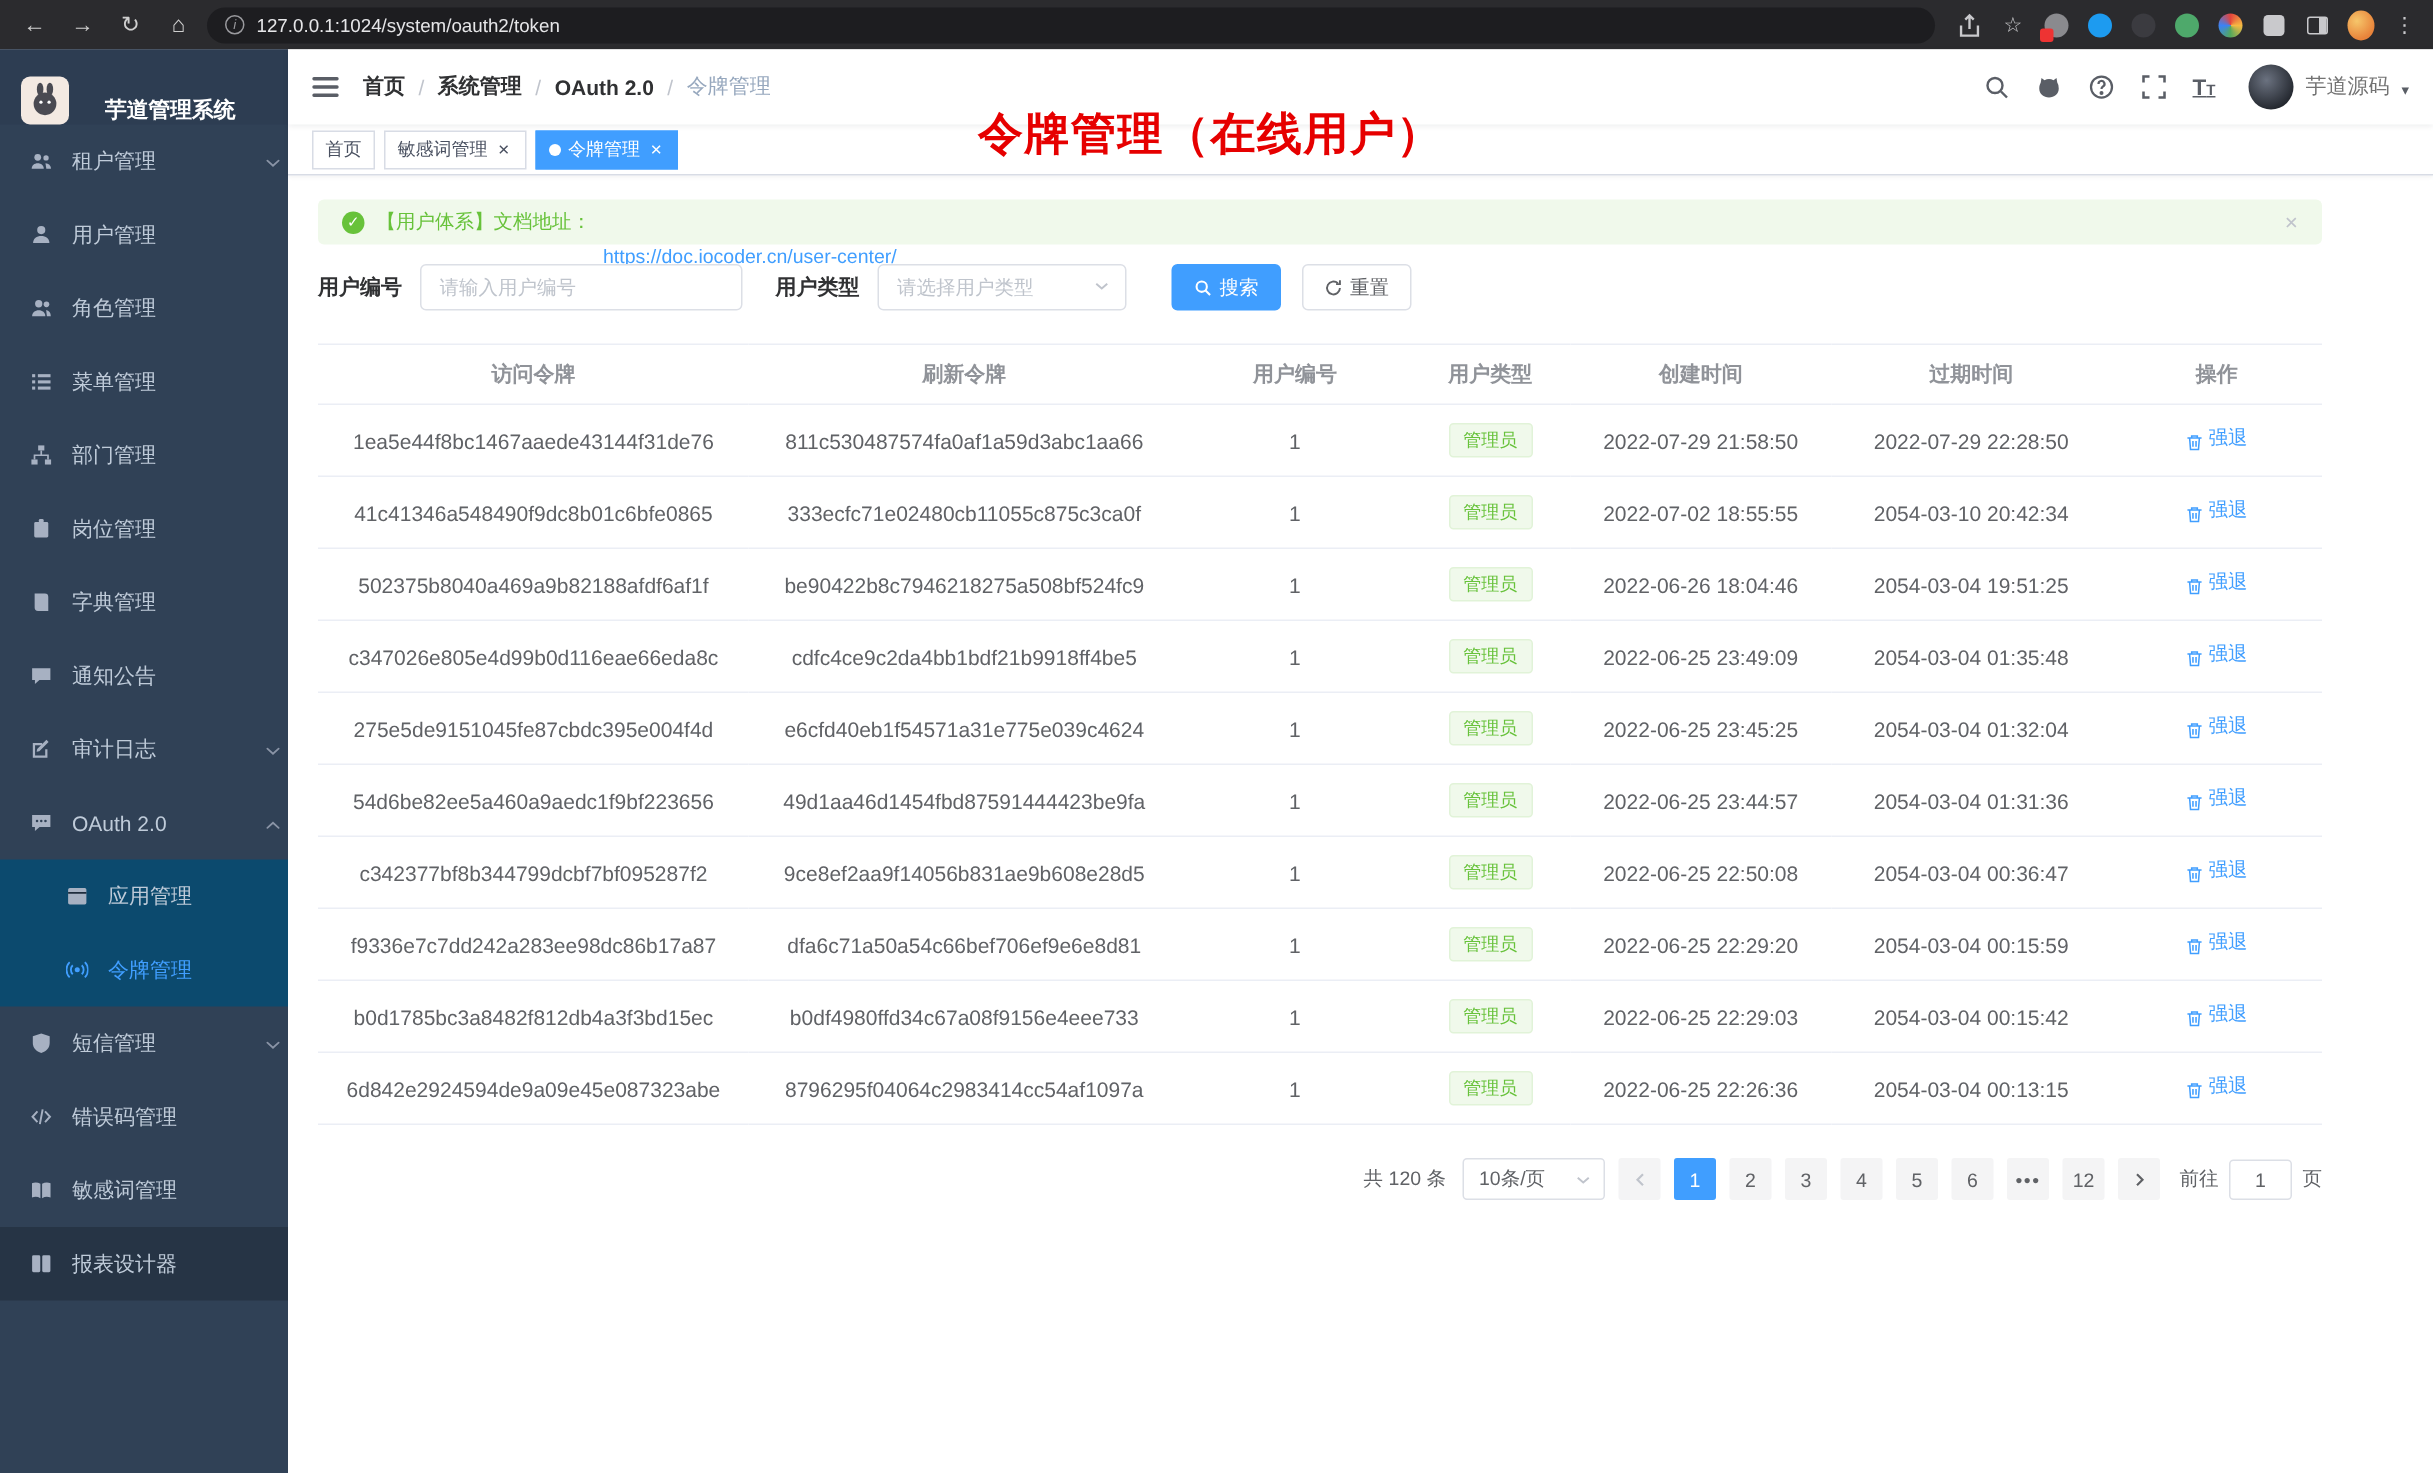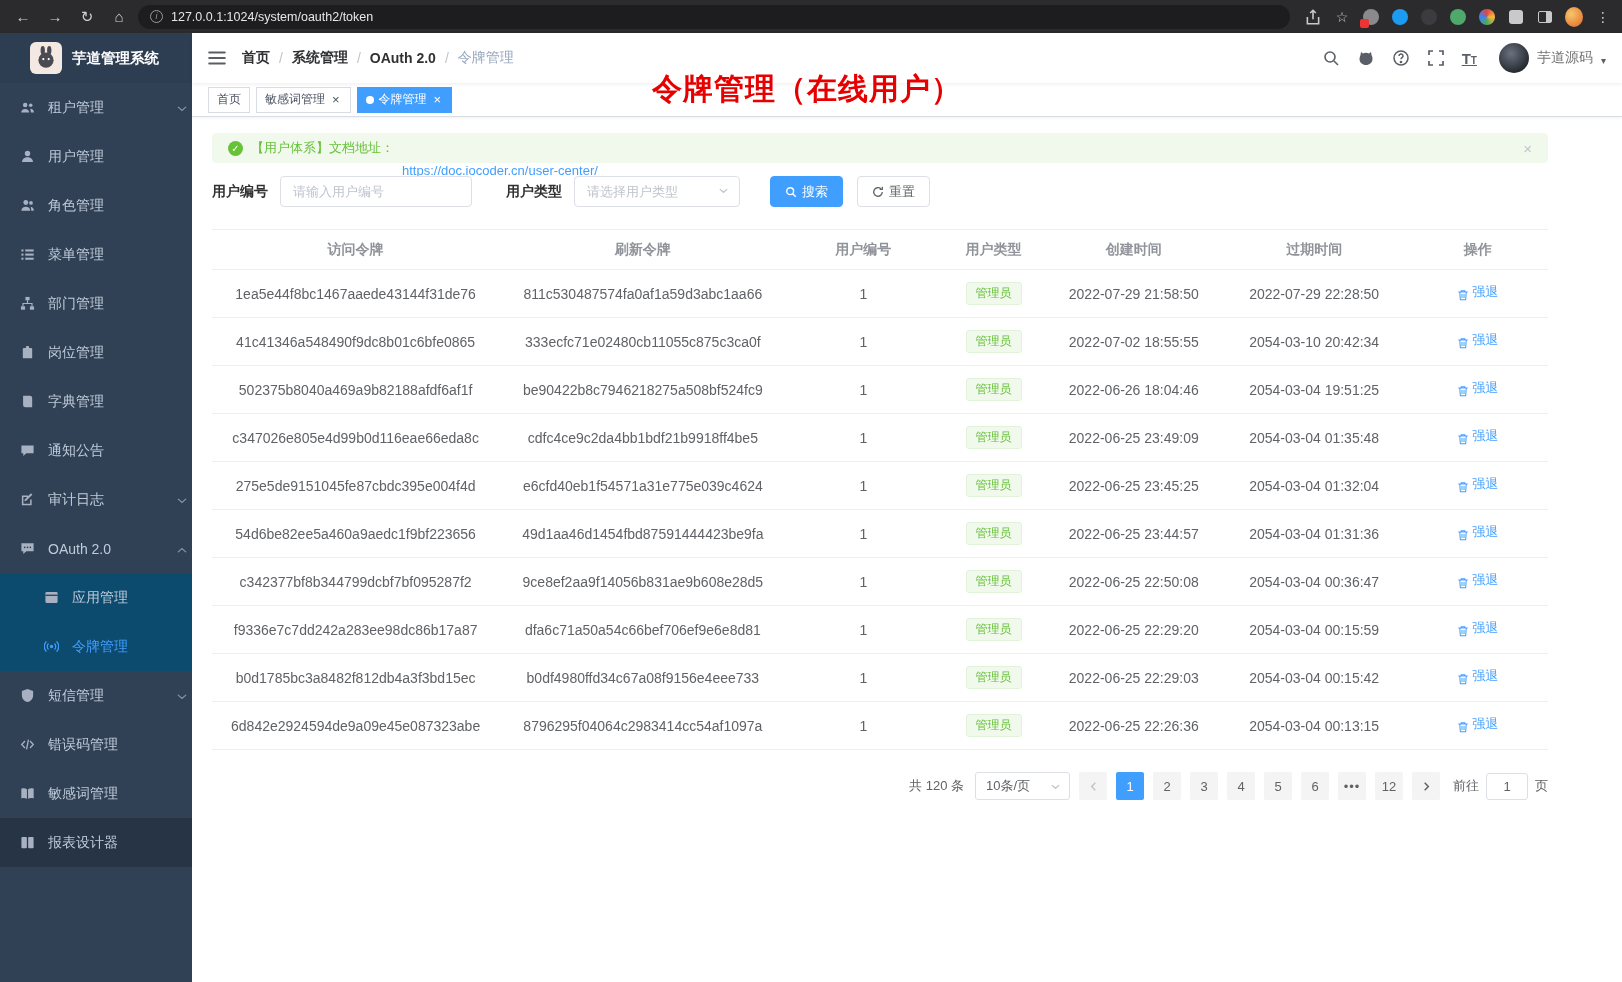--- a/index.html
+++ b/index.html
@@ -22,21 +22,21 @@
   .badge { position:absolute; left:-3px; bottom:-3px; width:9px; height:9px; background:#e33; border-radius:2px; }
   .b-avatar { width:20px; height:20px; border-radius:50%;
     background:radial-gradient(circle at 35% 35%, #f6c66b, #e8833a 70%); }
   .split-ic { width:14px; height:12px; border:1.4px solid #c9c9cc; border-radius:2px; position:relative;}
   .split-ic::after{content:""; position:absolute; right:0; top:0; bottom:0; width:5px; background:#c9c9cc;}
   .puzzle-ic { width:14px; height:14px; background:#c9c9cc; border-radius:3px; }
 
   
   .app { display:flex; height:949px; }
   .sidebar { width:192px; background:#304156; color:#bfcbd9; flex:0 0 192px; display:flex; flex-direction:column; }
-  .logo { height:50px; display:flex; align-items:center; gap:10px; padding:0 30px; background:#2d3d52; }
+  .logo { height:50px; display:flex; align-items:flex-end; gap:24px; padding:0 14px; background:#2d3d52; }
   .logo-img { width:32px; height:32px; border-radius:6px; background:#f3e9e2; display:flex;
     align-items:center; justify-content:center; overflow:hidden; }
   .logo-title { color:#fff; font-weight:bold; font-size:14.5px; white-space:nowrap; }
   .menu { flex:1; overflow:hidden; }
   .menu-item { height:49px; display:flex; align-items:center; gap:12px; padding:0 4px 0 20px;
     font-size:14px; cursor:pointer; color:#bfcbd9; position:relative; }
   .menu-item.sub { background:#0c4a6e; padding-left:44px; }
   .menu-item.dark { background:#263445; }
   .menu-item.active { color:#409eff; }
   .mi-icon { width:16px; height:16px; flex:0 0 16px; display:flex; align-items:center; color:#a7b1c2; }
@@ -85,22 +85,22 @@
   .content { flex:1; padding:16px 74px 0 20px; overflow:hidden; }
   .alert { height:30px; background:#f0f9eb; border-radius:4px; display:flex; align-items:center;
     gap:8px; padding:0 16px; color:#67c23a; font-size:13px; margin-bottom:13px; }
   .alert-check { width:15px; height:15px; border-radius:50%; background:#67c23a; color:#fff;
     font-size:10px; display:flex; align-items:center; justify-content:center; flex:0 0 auto; }
   .alert-link { color:#409eff; text-decoration:none;margin-top:44px; }
   .alert-close { margin-left:auto; color:#c0c4cc; font-size:15px; cursor:pointer; font-style:normal; }
 
   .filter { display:flex; align-items:center; margin-bottom:22px; }
   .f-label { font-size:14px; font-weight:bold; color:#303133; margin-right:12px; }
-  .f-input { width:192px; height:31px; border:1px solid #dcdfe6; border-radius:4px;
-    padding:0 12px; font-size:13px; color:#606266; outline:none; margin-right:34px;
+  .f-input { width:215px; height:31px; border:1px solid #dcdfe6; border-radius:4px;
+    padding:0 12px; font-size:13px; color:#606266; outline:none; margin-right:22px;
     font-family:inherit; }
   .f-input::placeholder { color:#bfc4cc; }
   .f-select { width:166px; height:31px; border:1px solid #dcdfe6; border-radius:4px;
     padding:0 10px 0 12px; display:flex; align-items:center; justify-content:space-between;
     color:#bfc4cc; font-size:13px; margin-right:30px; cursor:pointer; }
   .sel-caret { color:#c0c4cc; }
   .btn { height:31px; border-radius:4px; border:1px solid #dcdfe6; background:#fff;
     color:#606266; font-size:13px; padding:0 14px; display:inline-flex; align-items:center;
     gap:5px; cursor:pointer; font-family:inherit; }
   .btn.primary { background:#409eff; border-color:#409eff; color:#fff; margin-right:14px; }

